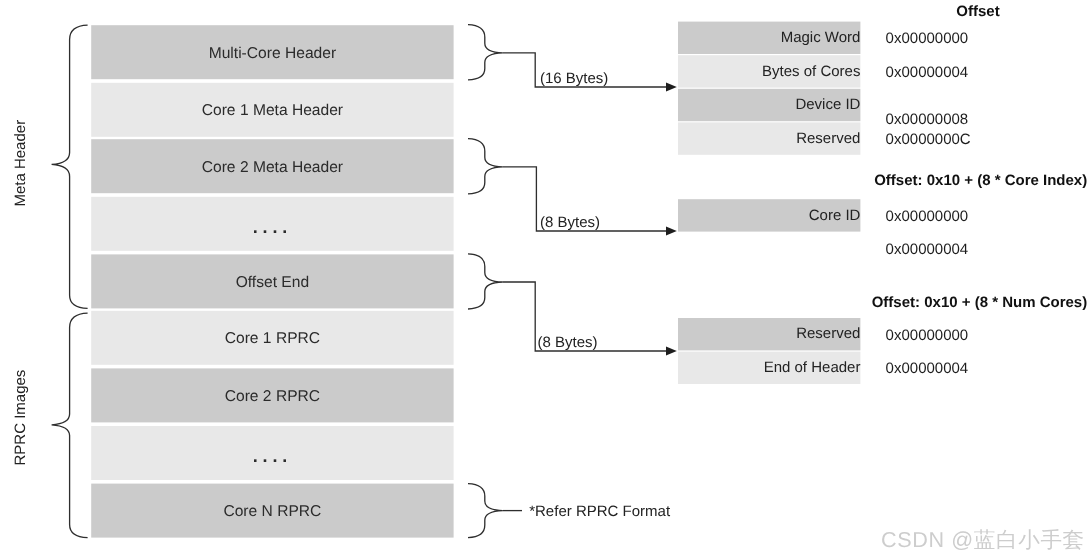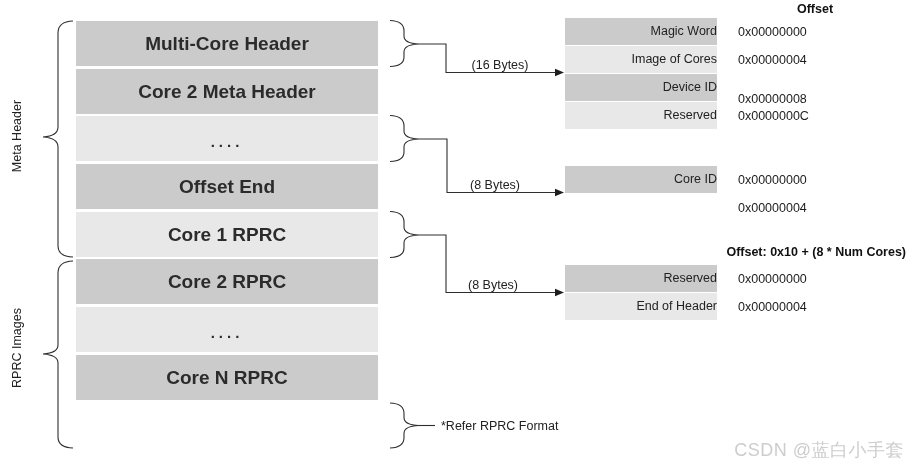--- a/index.html
+++ b/index.html
@@ -15,21 +15,21 @@
   .vlabel{
     position:absolute;width:130px;height:16px;line-height:16px;
     font-size:12.5px;color:#222;text-align:center;
     transform:rotate(-90deg);
   }
 
   
   .stack{position:absolute;left:76px;top:21px;width:302px;}
   .block{
     height:45px;line-height:45px;margin-bottom:2.7px;
-    text-align:center;font-size:19px;color:#2b2b2b;font-weight:bold;
+    text-align:center;font-size:13px;color:#2b2b2b;
   }
   .dark{background:#cbcbcb;}
   .light{background:#e8e8e8;}
   .block.dots{font-size:15px;font-weight:bold;letter-spacing:4px;line-height:52px;}
 
   
   .tbl{position:absolute;left:565px;width:152px;}
   .trow{
     height:27px;line-height:27px;margin-bottom:1px;
     text-align:right;font-size:12.5px;color:#222;
@@ -45,21 +45,21 @@
   .ohead{
     position:absolute;font-size:12.5px;font-weight:bold;color:#111;
     white-space:nowrap;
   }
   .ohead.right{width:266px;text-align:right;left:640px;}
 
   
   .clabel{
     position:absolute;font-size:12.5px;color:#222;white-space:nowrap;
   }
-  .clabel.ra{text-align:center;}
+  .clabel.ra{text-align:left;}
 
   .watermark{
     position:absolute;right:2px;bottom:3px;font-size:18px;color:#cdcdcd;
     letter-spacing:0.5px;
   }
 </style>
 </head>
 <body>
 
 <div class="canvas">
@@ -88,41 +88,43 @@
     <polygon points="564,292.5 555,288.8 555,296.2"></polygon>
 
     <path d="M 419 425.5 L 435 425.5"></path>
   </svg>
 
   <div class="vlabel" style="left:-48px;top:128px;">Meta Header</div>
   <div class="vlabel" style="left:-48px;top:340px;">RPRC Images</div>
 
   <div class="stack">
     <div class="block dark">Multi-Core Header</div>
+    <div class="block light">Core 1 Meta Header</div>
     <div class="block dark">Core 2 Meta Header</div>
     <div class="block light dots">....</div>
     <div class="block dark">Offset End</div>
     <div class="block light">Core 1 RPRC</div>
     <div class="block dark">Core 2 RPRC</div>
     <div class="block light dots">....</div>
     <div class="block dark">Core N RPRC</div>
   </div>
 
   <div class="ohead" style="left:780px;top:2px;width:70px;text-align:center;">Offset</div>
   <div class="tbl" style="top:18px;">
     <div class="trow dark">Magic Word</div>
-    <div class="trow light">Image of Cores</div>
+    <div class="trow light">Bytes of Cores</div>
     <div class="trow dark">Device ID</div>
     <div class="trow light">Reserved</div>
   </div>
   <div class="off" style="top:24px;">0x00000000</div>
   <div class="off" style="top:52px;">0x00000004</div>
   <div class="off" style="top:91px;">0x00000008</div>
   <div class="off" style="top:108px;">0x0000000C</div>
 
+  <div class="ohead right" style="top:143px;">Offset: 0x10 + (8 * Core Index)</div>
   <div class="tbl" style="top:166px;">
     <div class="trow dark">Core ID</div>
   </div>
   <div class="off" style="top:172px;">0x00000000</div>
   <div class="off" style="top:200px;">0x00000004</div>
 
   <div class="ohead right" style="top:245px;">Offset: 0x10 + (8 * Num Cores)</div>
   <div class="tbl" style="top:265px;">
     <div class="trow dark">Reserved</div>
     <div class="trow light">End of Header</div>

